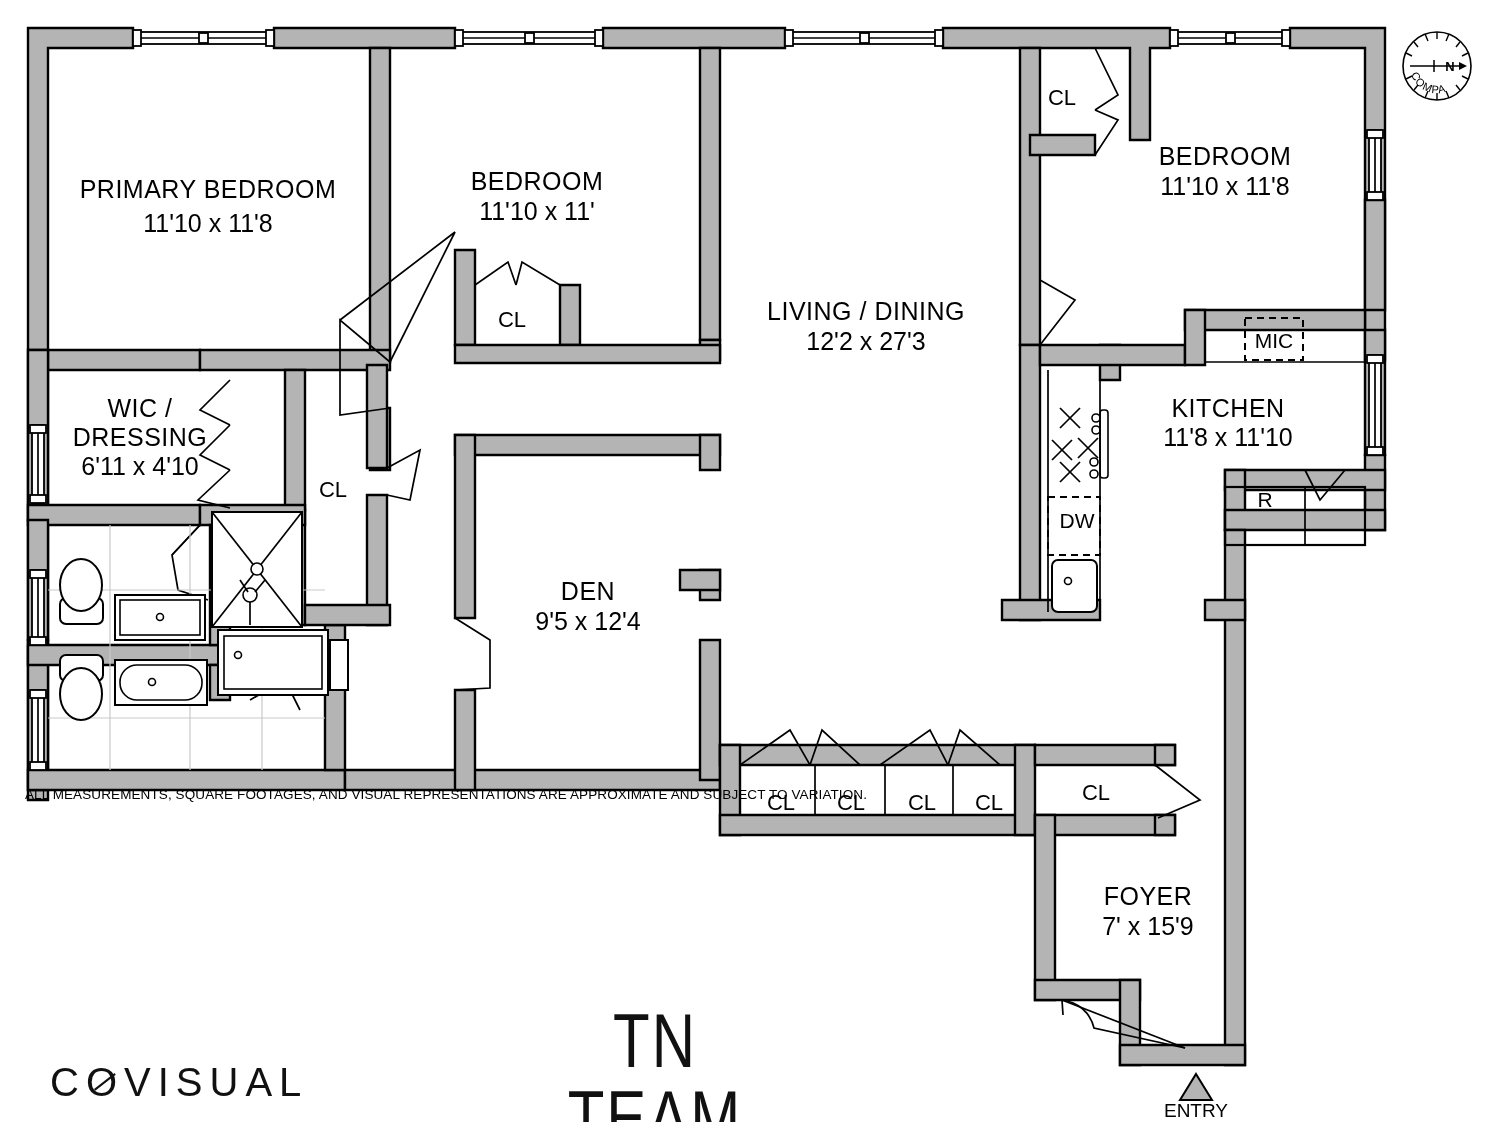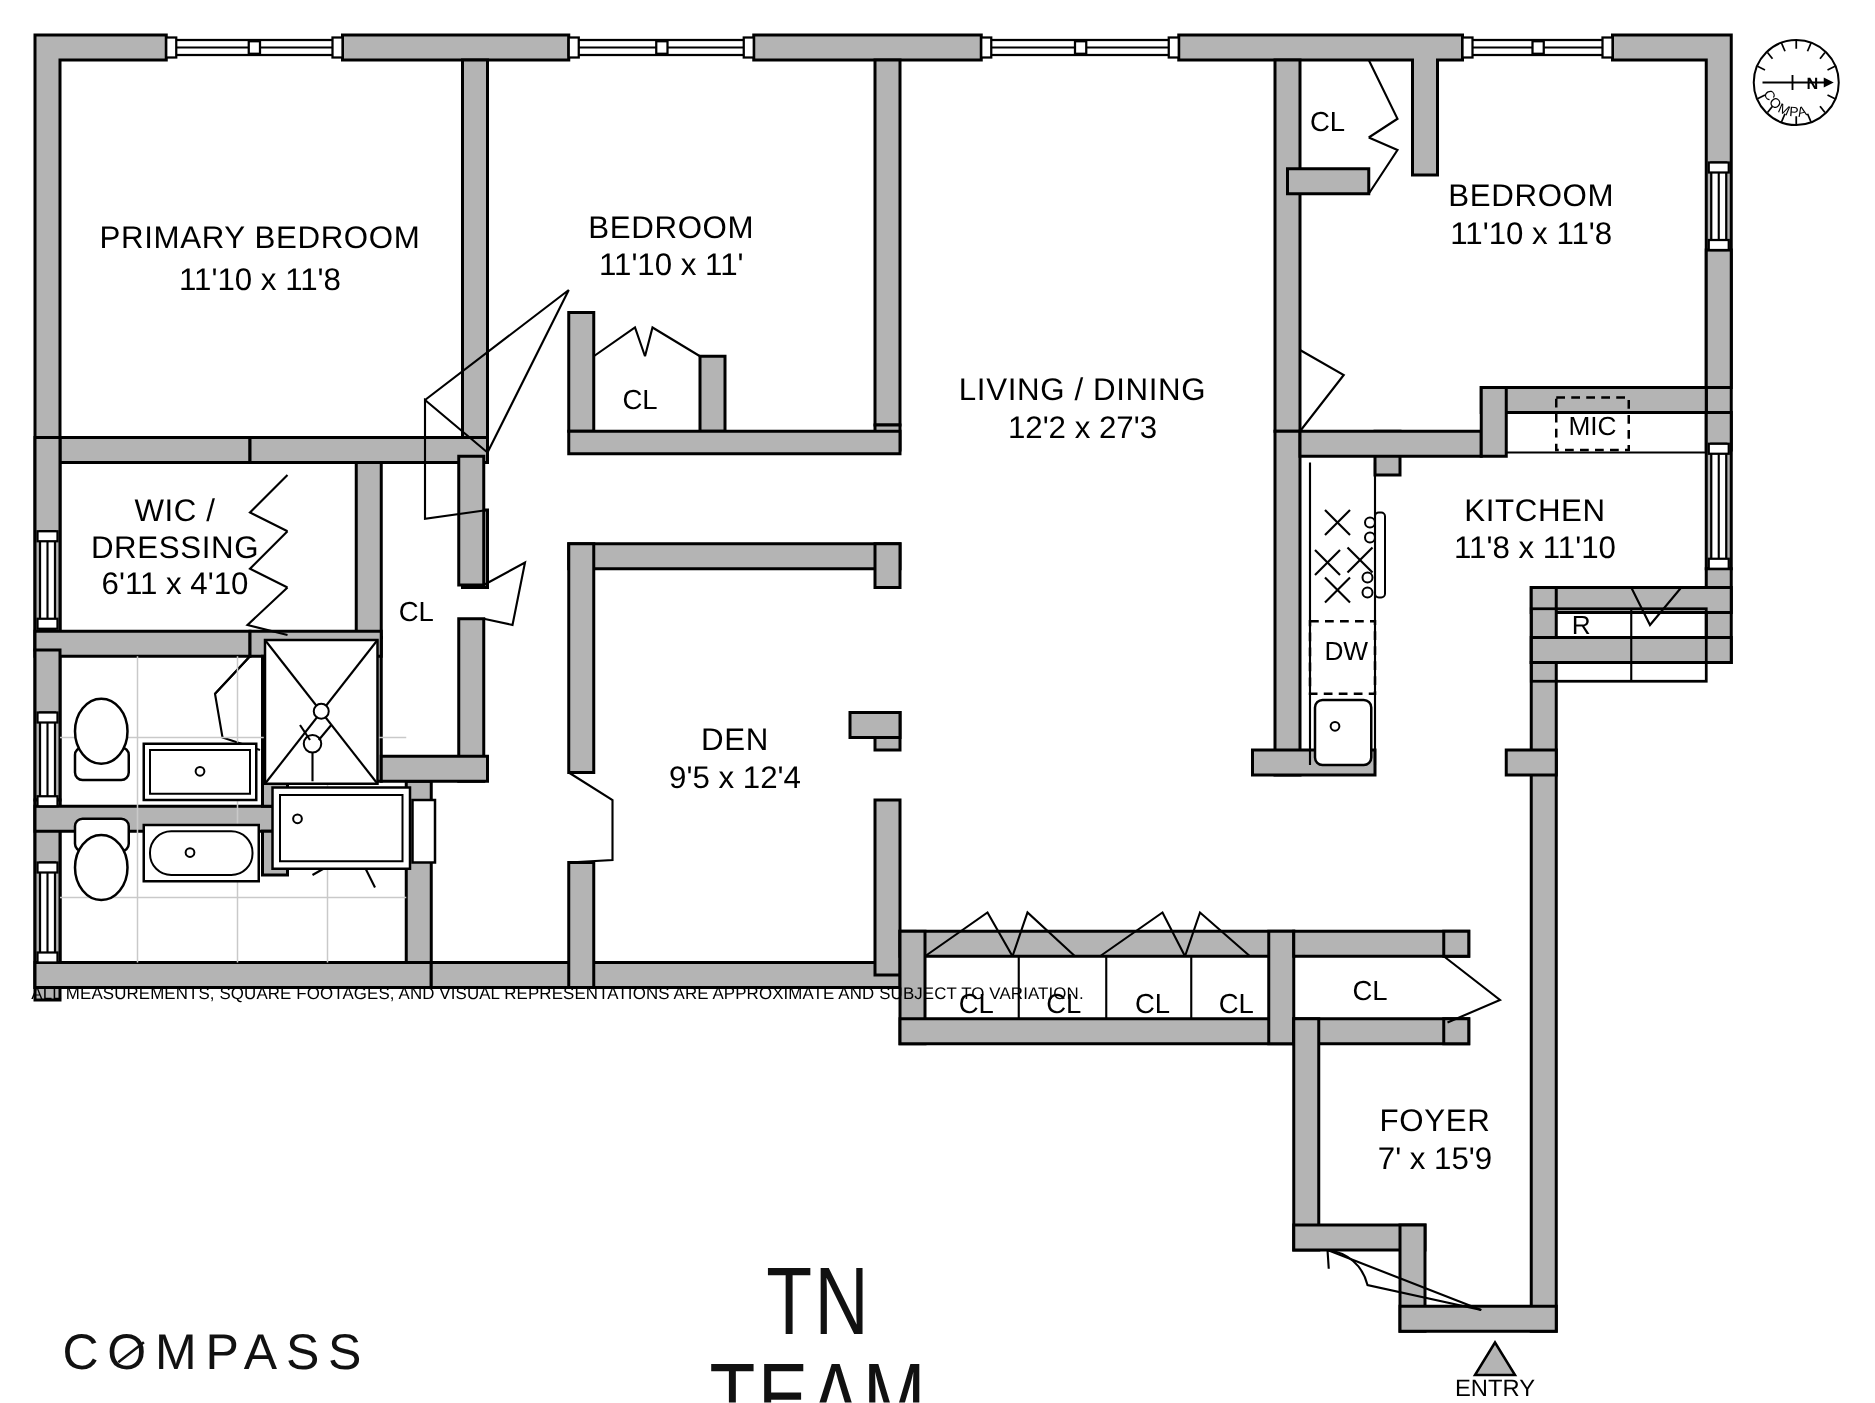--- a/index.html
+++ b/index.html
@@ -394,19 +394,19 @@
     <line class="thin1" x1="815" y1="765" x2="815" y2="815"></line>
     <line class="thin1" x1="885" y1="765" x2="885" y2="815"></line>
     <line class="thin1" x1="953" y1="765" x2="953" y2="815"></line>
 
     <text class="lbl disc" x="25" y="799">ALL MEASUREMENTS, SQUARE FOOTAGES, AND VISUAL REPRESENTATIONS ARE APPROXIMATE AND SUBJECT TO VARIATION.</text>
   </g>
 
 </svg>
 
 <div class="logo-compass">
-  <span>C</span><span class="compass-o">O<span class="compass-slash"></span></span><span>MPASS</span>
+  <span>C</span><span class="compass-o">O<span class="compass-slash"></span></span><span>VISUAL</span>
 </div>
 
 <div id="tnteam">
   <div class="tn-main">TN TEAM</div>
 
 </div>
 
 </body></html>

